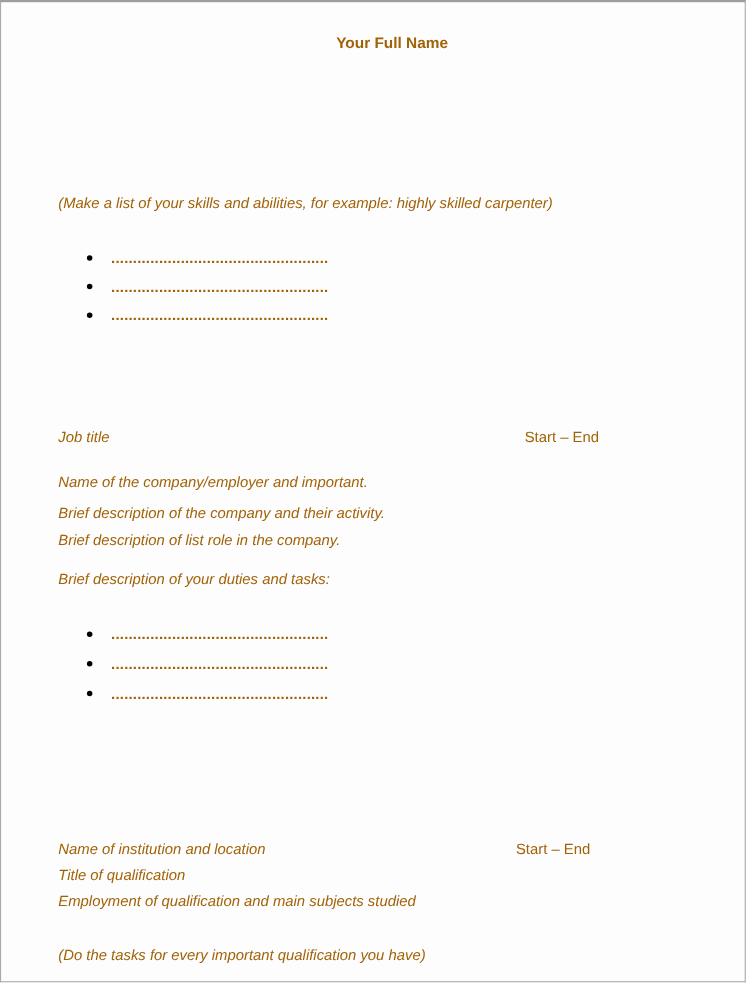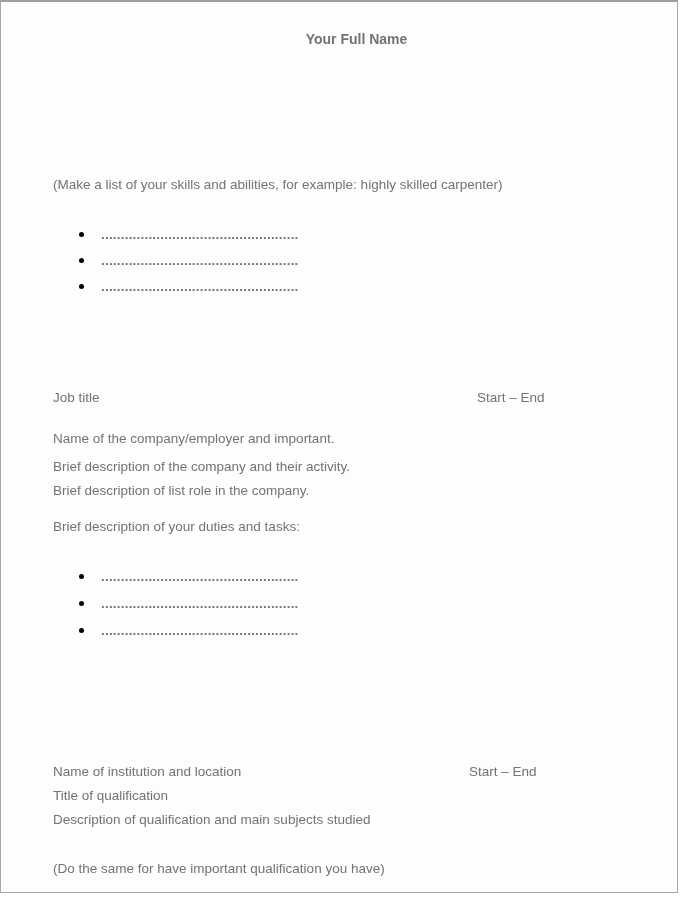--- a/index.html
+++ b/index.html
@@ -11,34 +11,35 @@
     font-family: "Liberation Sans", sans-serif;
   }
   .page {
     position: relative;
     width: 678px;
     height: 893px;
     box-sizing: border-box;
     background: #fdfdfd;
     border: 1px solid #a9a9a9;
     border-top: 2px solid #9e9e9e;
-    color: #737373;
+    color: #a16207;
     overflow: hidden;
   }
   .line {
     position: absolute;
     left: 0;
     width: 100%;
     font-size: 13.5px;
     line-height: 17px;
     white-space: nowrap;
   }
   .line .lcell {
     position: absolute;
     left: 52px;
+    font-style: italic;
   }
   .line .rcell {
     position: absolute;
     margin-left: 36px;
   }
   .center-head {
     position: absolute;
     left: 52px;
     right: 17px;
     text-align: center;
@@ -131,19 +132,19 @@
 
 
   <div class="line" style="top:761px">
     <span class="lcell">Name of institution and location</span>
     <span class="rcell" style="left:432px">Start – End</span>
   </div>
   <div class="line" style="top:785px">
     <span class="lcell">Title of qualification</span>
   </div>
   <div class="line" style="top:809px">
-    <span class="lcell">Description of qualification and main subjects studied</span>
+    <span class="lcell">Employment of qualification and main subjects studied</span>
   </div>
   <div class="line" style="top:858px">
-    <span class="lcell">(Do the same for have important qualification you have)</span>
+    <span class="lcell">(Do the tasks for every important qualification you have)</span>
   </div>
 
 </div>
 
 </body></html>

